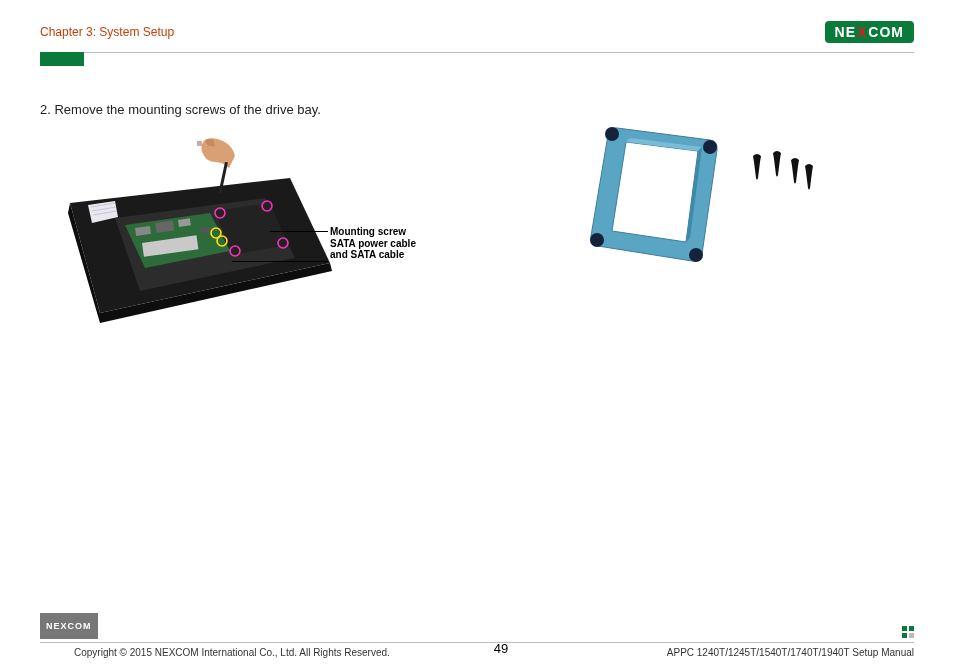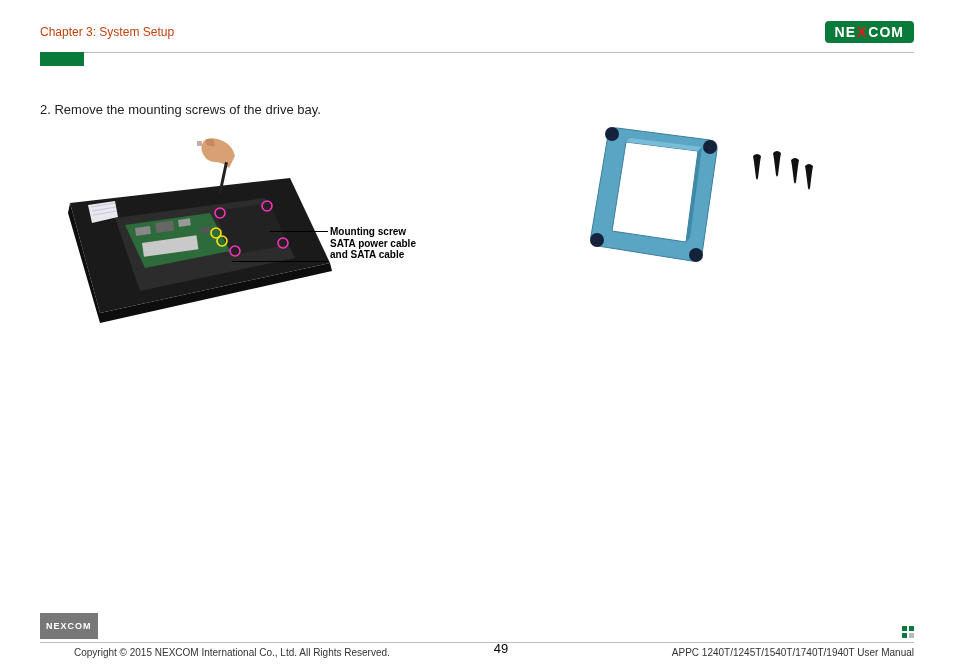--- a/index.html
+++ b/index.html
@@ -136,17 +136,17 @@
       <div style="left:7px;top:7px;width:5px;height:5px;background:#bbb;"></div>
     </div>
     <div>
       <span class="footer-logo">
         <span>NE</span><span style="color:#fff">X</span><span>COM</span>
       </span>
     </div>
     <hr class="footer-rule">
     <div class="footer-row">
       <span>Copyright © 2015 NEXCOM International Co., Ltd. All Rights Reserved.</span>
-      <span>APPC 1240T/1245T/1540T/1740T/1940T User Manual</span>
+      <span>APPC 1240T/1245T/1540T/1740T/1940T Setup Manual</span>
     </div>
     <div class="footer-page">49</div>
   </div>
 </div>
 
 </body></html>

